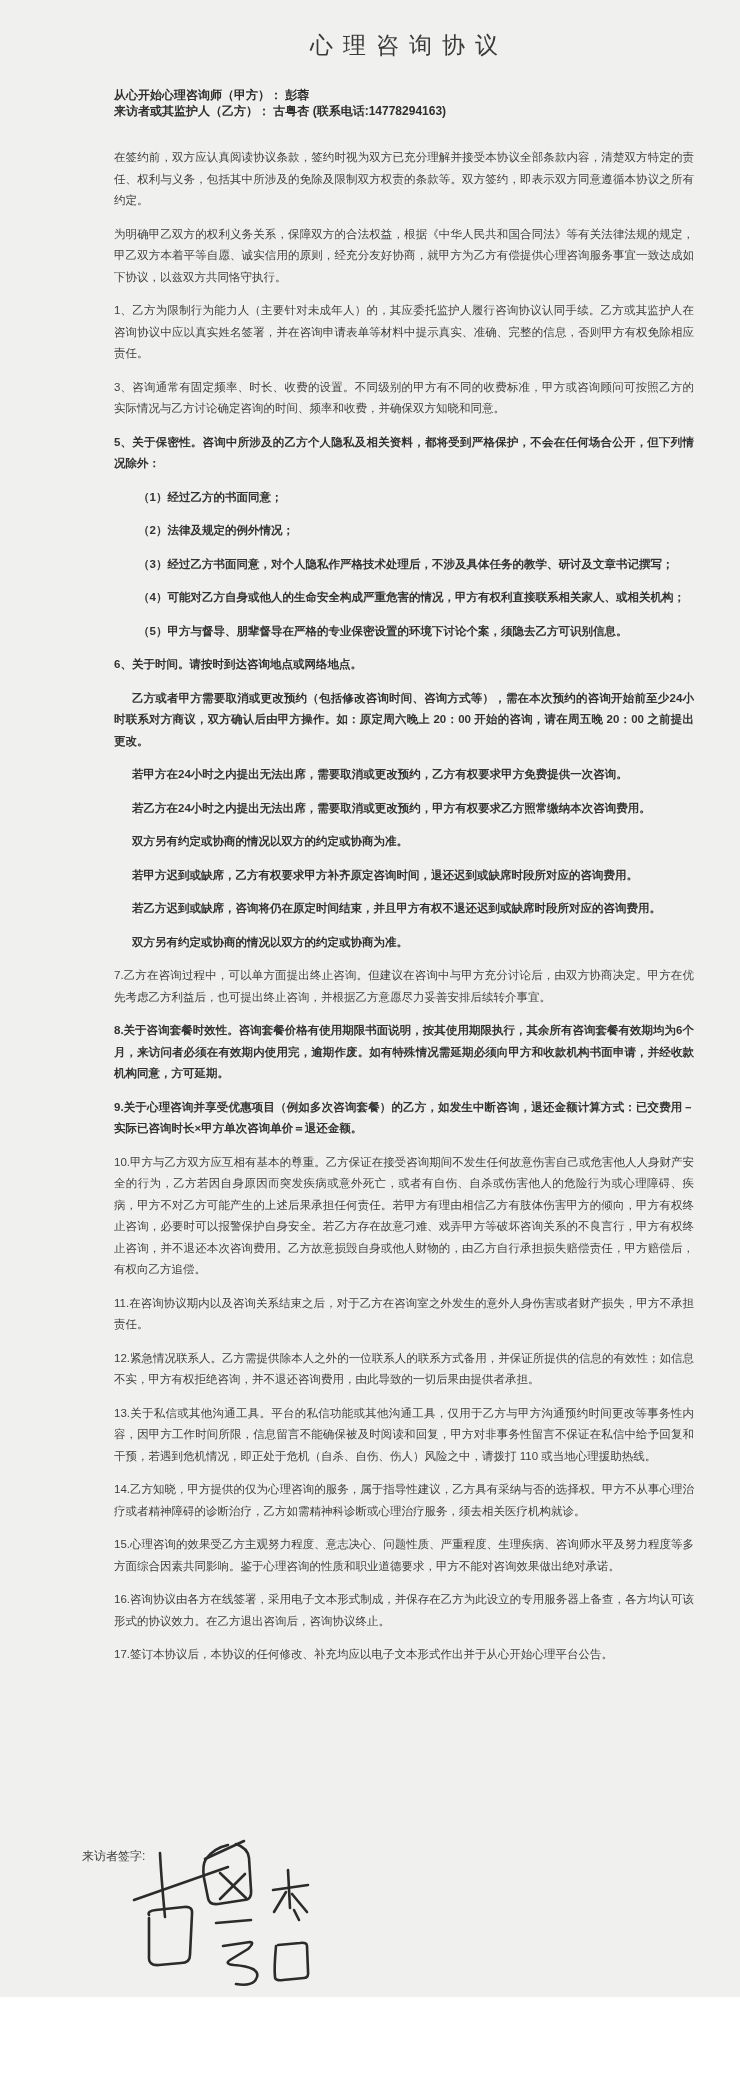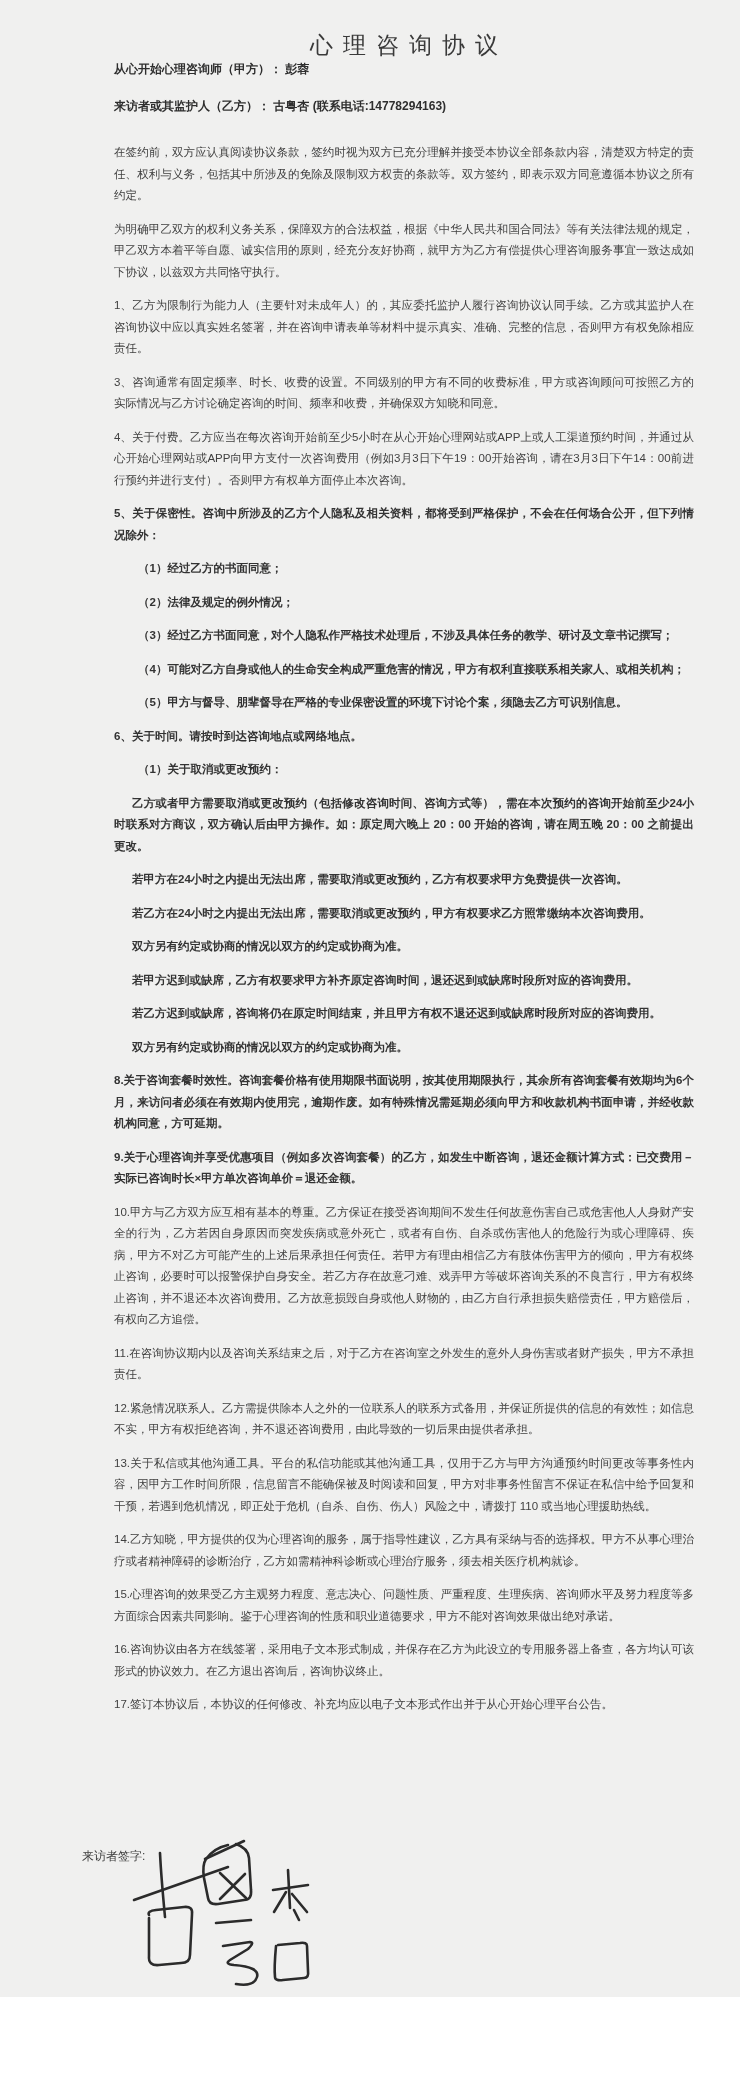--- a/index.html
+++ b/index.html
@@ -23,22 +23,22 @@
     margin:14px 0 0 0;
     padding-left:10px; 
   }
   .party-line{
     font-size:12px;
     font-weight:bold;
     color:#2e2e2e;
     margin:0;
     line-height:16px;
   }
-  .party-a{}
-  .party-b{margin-top:21px;}
+  .party-a{margin-top:26px;}
+  .party-b{}
   .body-text{margin-top:28px;}
   .para{
     font-size:11.5px;
     line-height:21.5px;
     margin:0 0 12px 0;
     text-align:justify;
   }
   .para.b{font-weight:bold;color:#333;}
   .para.ind{margin-left:24px;}
   .para.fli{text-indent:18px;}
@@ -67,36 +67,35 @@
 <div class="page">
   <div class="content">
     <h1 class="doc-title">心理咨询协议</h1>
     <p class="party-line party-a">从心开始心理咨询师（甲方）： 彭蓉</p>
     <p class="party-line party-b">来访者或其监护人（乙方）： 古粤杏 (联系电话:14778294163)</p>
     <div class="body-text">
         <p class="para">在签约前，双方应认真阅读协议条款，签约时视为双方已充分理解并接受本协议全部条款内容，清楚双方特定的责任、权利与义务，包括其中所涉及的免除及限制双方权责的条款等。双方签约，即表示双方同意遵循本协议之所有约定。</p>
         <p class="para">为明确甲乙双方的权利义务关系，保障双方的合法权益，根据《中华人民共和国合同法》等有关法律法规的规定，甲乙双方本着平等自愿、诚实信用的原则，经充分友好协商，就甲方为乙方有偿提供心理咨询服务事宜一致达成如下协议，以兹双方共同恪守执行。</p>
         <p class="para">1、乙方为限制行为能力人（主要针对未成年人）的，其应委托监护人履行咨询协议认同手续。乙方或其监护人在咨询协议中应以真实姓名签署，并在咨询申请表单等材料中提示真实、准确、完整的信息，否则甲方有权免除相应责任。</p>
         <p class="para">3、咨询通常有固定频率、时长、收费的设置。不同级别的甲方有不同的收费标准，甲方或咨询顾问可按照乙方的实际情况与乙方讨论确定咨询的时间、频率和收费，并确保双方知晓和同意。</p>
-        <p class="para">4、关于付费。乙方应当在每次咨询开始前至少5小时在从心开始心理网站或APP上或人工渠道预约时间，并通过从心开始心理网站或APP向甲方支付一次咨询费用（例如3月3日下午19：00开始咨询，请在3月3日下午14：00前进行预约并进行支付）。否则甲方有权单方面停止本次咨询。</p>
         <p class="para b">5、关于保密性。咨询中所涉及的乙方个人隐私及相关资料，都将受到严格保护，不会在任何场合公开，但下列情况除外：</p>
         <p class="para b ind">（1）经过乙方的书面同意；</p>
         <p class="para b ind">（2）法律及规定的例外情况；</p>
         <p class="para b ind">（3）经过乙方书面同意，对个人隐私作严格技术处理后，不涉及具体任务的教学、研讨及文章书记撰写；</p>
         <p class="para b ind">（4）可能对乙方自身或他人的生命安全构成严重危害的情况，甲方有权利直接联系相关家人、或相关机构；</p>
         <p class="para b ind">（5）甲方与督导、朋辈督导在严格的专业保密设置的环境下讨论个案，须隐去乙方可识别信息。</p>
         <p class="para b">6、关于时间。请按时到达咨询地点或网络地点。</p>
-        <p class="para b ind">（1）关于取消或更改预约：</p>
         <p class="para b fli">乙方或者甲方需要取消或更改预约（包括修改咨询时间、咨询方式等），需在本次预约的咨询开始前至少24小时联系对方商议，双方确认后由甲方操作。如：原定周六晚上 20：00 开始的咨询，请在周五晚 20：00 之前提出更改。</p>
         <p class="para b fli">若甲方在24小时之内提出无法出席，需要取消或更改预约，乙方有权要求甲方免费提供一次咨询。</p>
         <p class="para b fli">若乙方在24小时之内提出无法出席，需要取消或更改预约，甲方有权要求乙方照常缴纳本次咨询费用。</p>
         <p class="para b fli">双方另有约定或协商的情况以双方的约定或协商为准。</p>
         <p class="para b fli">若甲方迟到或缺席，乙方有权要求甲方补齐原定咨询时间，退还迟到或缺席时段所对应的咨询费用。</p>
         <p class="para b fli">若乙方迟到或缺席，咨询将仍在原定时间结束，并且甲方有权不退还迟到或缺席时段所对应的咨询费用。</p>
         <p class="para b fli">双方另有约定或协商的情况以双方的约定或协商为准。</p>
+        <p class="para">7.乙方在咨询过程中，可以单方面提出终止咨询。但建议在咨询中与甲方充分讨论后，由双方协商决定。甲方在优先考虑乙方利益后，也可提出终止咨询，并根据乙方意愿尽力妥善安排后续转介事宜。</p>
         <p class="para b">8.关于咨询套餐时效性。咨询套餐价格有使用期限书面说明，按其使用期限执行，其余所有咨询套餐有效期均为6个月，来访问者必须在有效期内使用完，逾期作废。如有特殊情况需延期必须向甲方和收款机构书面申请，并经收款机构同意，方可延期。</p>
         <p class="para b">9.关于心理咨询并享受优惠项目（例如多次咨询套餐）的乙方，如发生中断咨询，退还金额计算方式：已交费用－实际已咨询时长×甲方单次咨询单价＝退还金额。</p>
         <p class="para">10.甲方与乙方双方应互相有基本的尊重。乙方保证在接受咨询期间不发生任何故意伤害自己或危害他人人身财产安全的行为，乙方若因自身原因而突发疾病或意外死亡，或者有自伤、自杀或伤害他人的危险行为或心理障碍、疾病，甲方不对乙方可能产生的上述后果承担任何责任。若甲方有理由相信乙方有肢体伤害甲方的倾向，甲方有权终止咨询，必要时可以报警保护自身安全。若乙方存在故意刁难、戏弄甲方等破坏咨询关系的不良言行，甲方有权终止咨询，并不退还本次咨询费用。乙方故意损毁自身或他人财物的，由乙方自行承担损失赔偿责任，甲方赔偿后，有权向乙方追偿。</p>
         <p class="para">11.在咨询协议期内以及咨询关系结束之后，对于乙方在咨询室之外发生的意外人身伤害或者财产损失，甲方不承担责任。</p>
         <p class="para">12.紧急情况联系人。乙方需提供除本人之外的一位联系人的联系方式备用，并保证所提供的信息的有效性；如信息不实，甲方有权拒绝咨询，并不退还咨询费用，由此导致的一切后果由提供者承担。</p>
         <p class="para">13.关于私信或其他沟通工具。平台的私信功能或其他沟通工具，仅用于乙方与甲方沟通预约时间更改等事务性内容，因甲方工作时间所限，信息留言不能确保被及时阅读和回复，甲方对非事务性留言不保证在私信中给予回复和干预，若遇到危机情况，即正处于危机（自杀、自伤、伤人）风险之中，请拨打 110 或当地心理援助热线。</p>
         <p class="para">14.乙方知晓，甲方提供的仅为心理咨询的服务，属于指导性建议，乙方具有采纳与否的选择权。甲方不从事心理治疗或者精神障碍的诊断治疗，乙方如需精神科诊断或心理治疗服务，须去相关医疗机构就诊。</p>
         <p class="para">15.心理咨询的效果受乙方主观努力程度、意志决心、问题性质、严重程度、生理疾病、咨询师水平及努力程度等多方面综合因素共同影响。鉴于心理咨询的性质和职业道德要求，甲方不能对咨询效果做出绝对承诺。</p>
         <p class="para">16.咨询协议由各方在线签署，采用电子文本形式制成，并保存在乙方为此设立的专用服务器上备查，各方均认可该形式的协议效力。在乙方退出咨询后，咨询协议终止。</p>
         <p class="para">17.签订本协议后，本协议的任何修改、补充均应以电子文本形式作出并于从心开始心理平台公告。</p>

